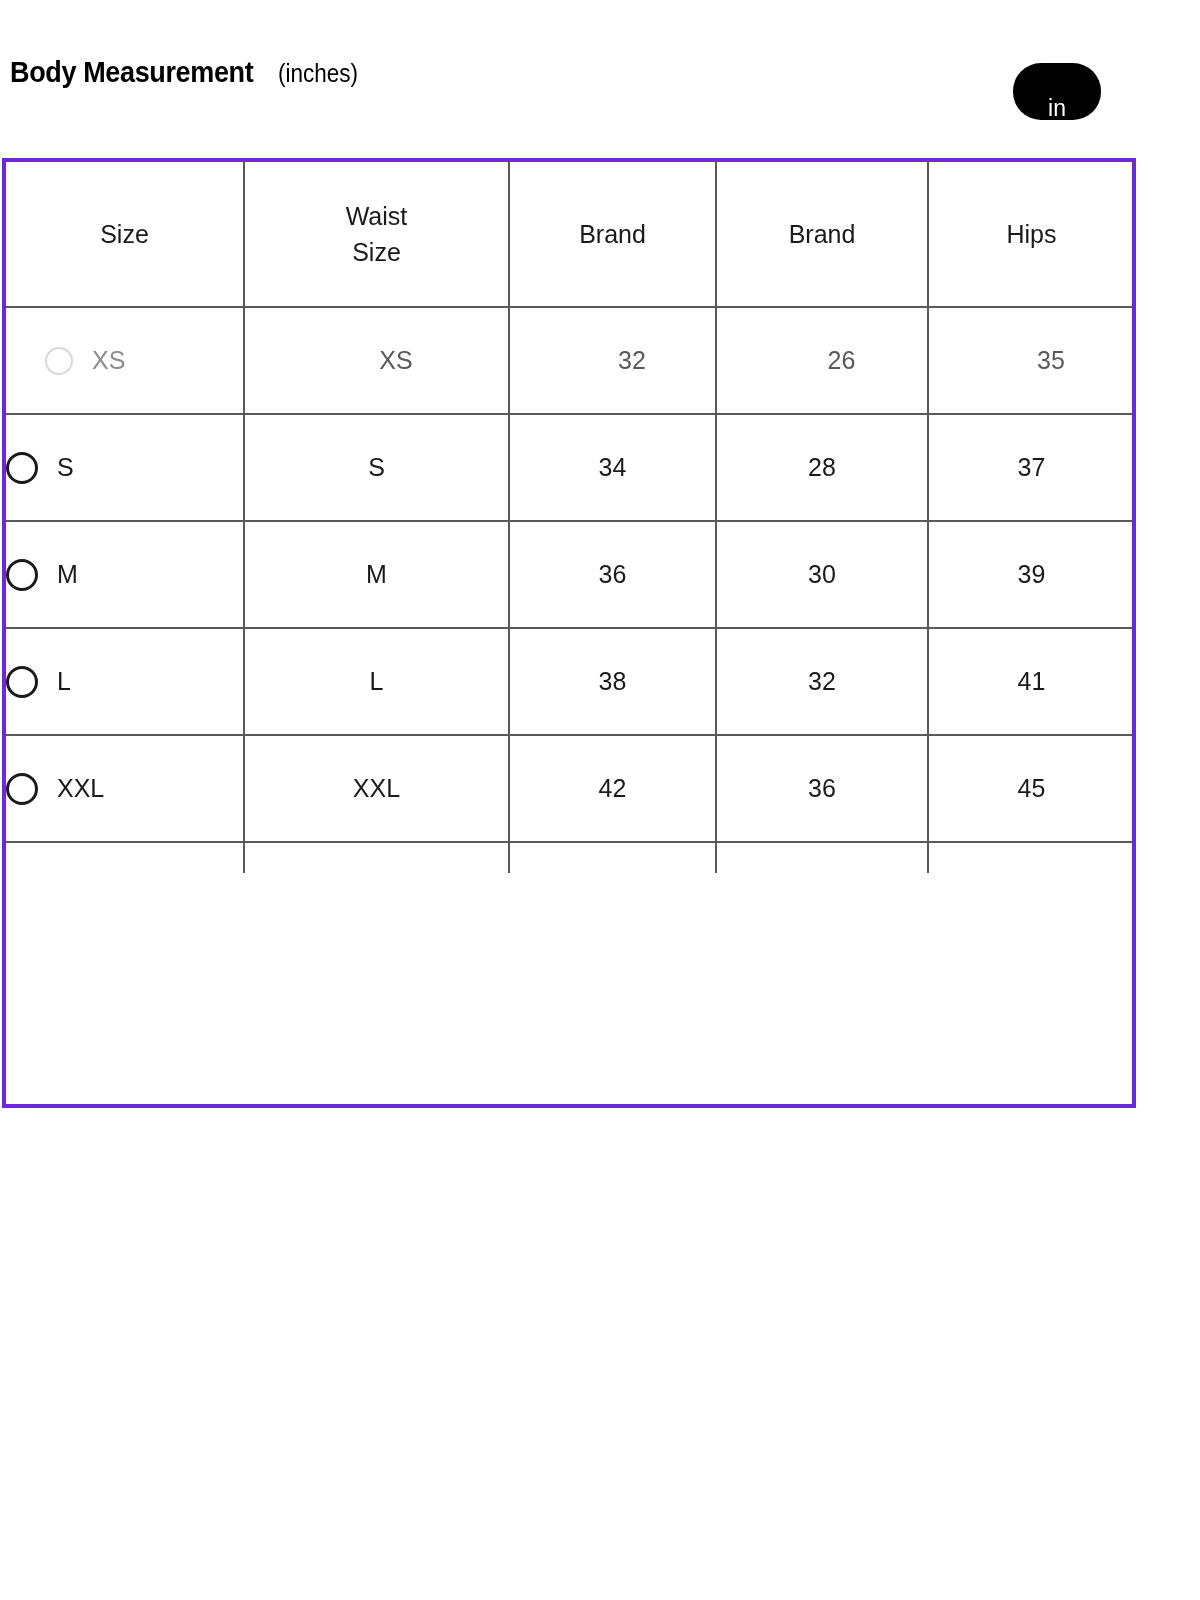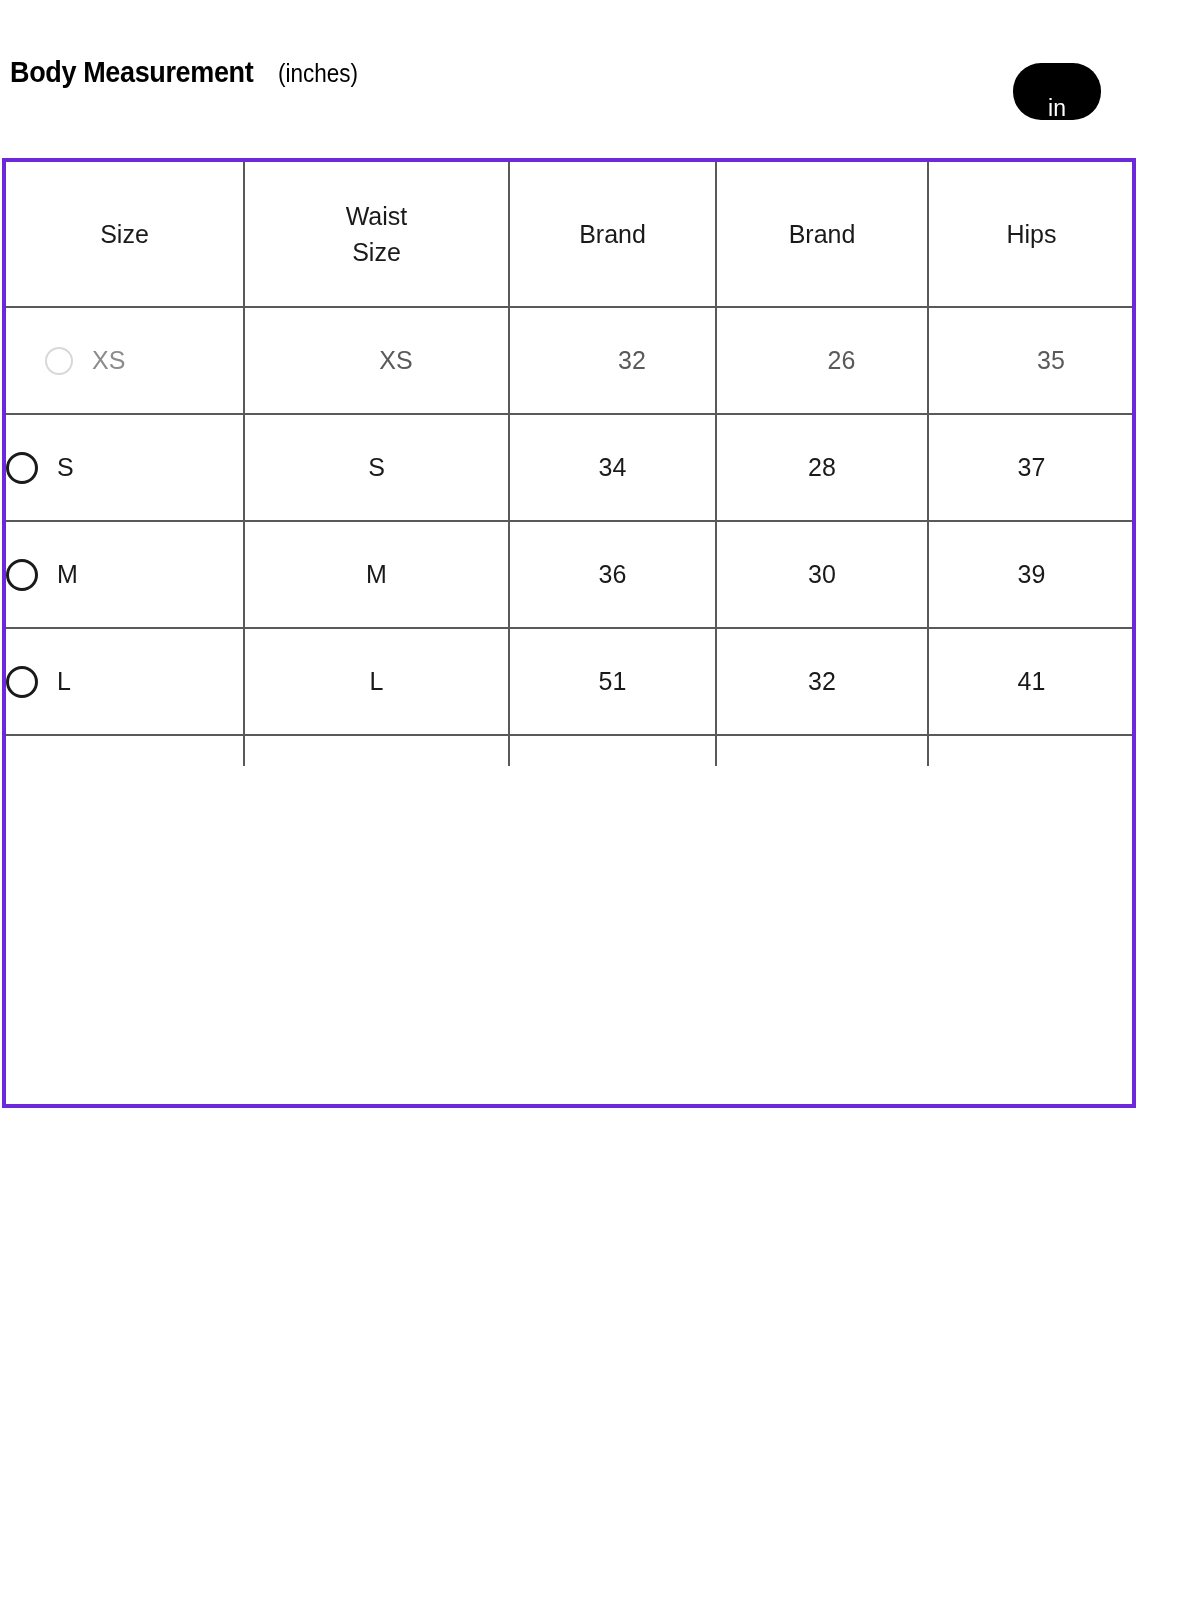--- a/index.html
+++ b/index.html
@@ -249,23 +249,35 @@
           <td>39</td>
         </tr>
         <tr>
           <td class="size-cell">
             <div class="size-option">
               <span class="radio-mark"></span>
               <span class="size-label">L</span>
             </div>
           </td>
           <td>L</td>
-          <td>51</td>
+          <td>38</td>
           <td>32</td>
           <td>41</td>
+        </tr>
+        <tr>
+          <td class="size-cell">
+            <div class="size-option">
+              <span class="radio-mark"></span>
+              <span class="size-label">XXL</span>
+            </div>
+          </td>
+          <td>XXL</td>
+          <td>42</td>
+          <td>36</td>
+          <td>45</td>
         </tr>
         <tr class="row-partial">
           <td></td>
           <td></td>
           <td></td>
           <td></td>
           <td></td>
         </tr>
       </tbody>
   </table>

